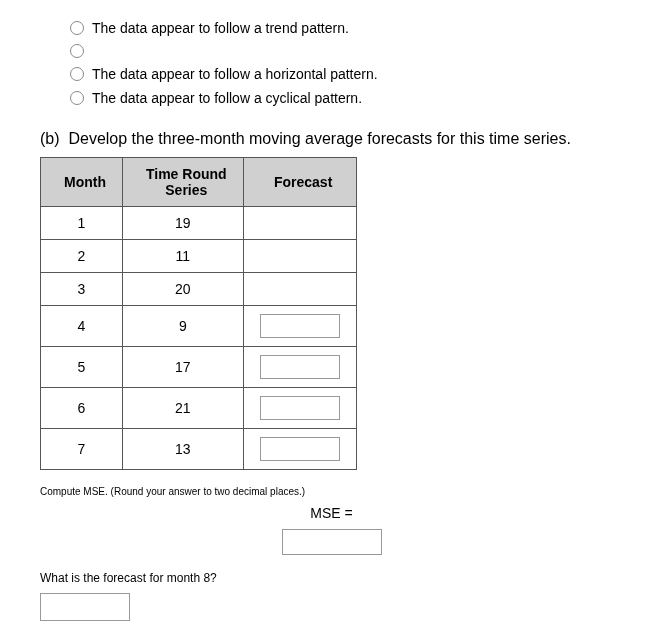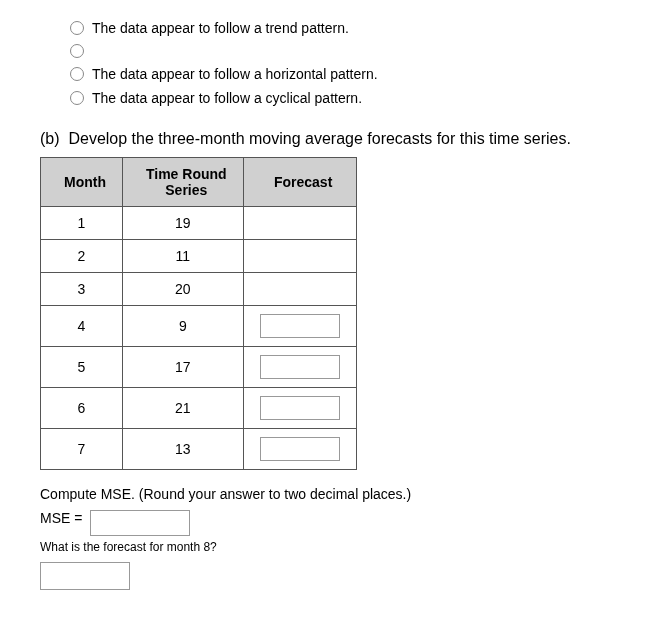--- a/index.html
+++ b/index.html
@@ -61,23 +61,24 @@
     table th {
       background: #d0d0d0;
       font-weight: bold;
       padding-left: 23px;
     }
     table td {
       background: #fff;
     }
     .mse-row {
       display: flex;
-      align-items: flex-start;
+      align-items: center;
       gap: 8px;
-      margin-bottom: 4px;
+      margin-bottom: 16px;
+      flex-direction: column;
     }
     .mse-label {
       font-size: 14px;
     }
     .mse-input {
       width: 100px;
       height: 24px;
       border: 1px solid #999;
       background: #fff;
     }
@@ -88,21 +89,21 @@
       font-size: 12px;
       margin-bottom: 8px;
     }
     .forecast-month8-input {
       width: 90px;
       height: 28px;
       border: 1px solid #999;
       background: #fff;
     }
     .compute-mse {
-      font-size: 14px;
+      font-size: 10px;
       margin-bottom: 8px;
     }
     input[type="text"] {
       border: 1px solid #999;
       background: #fff;
       font-size: 14px;
       padding: 2px 4px;
     }
   </style>
 </head>

